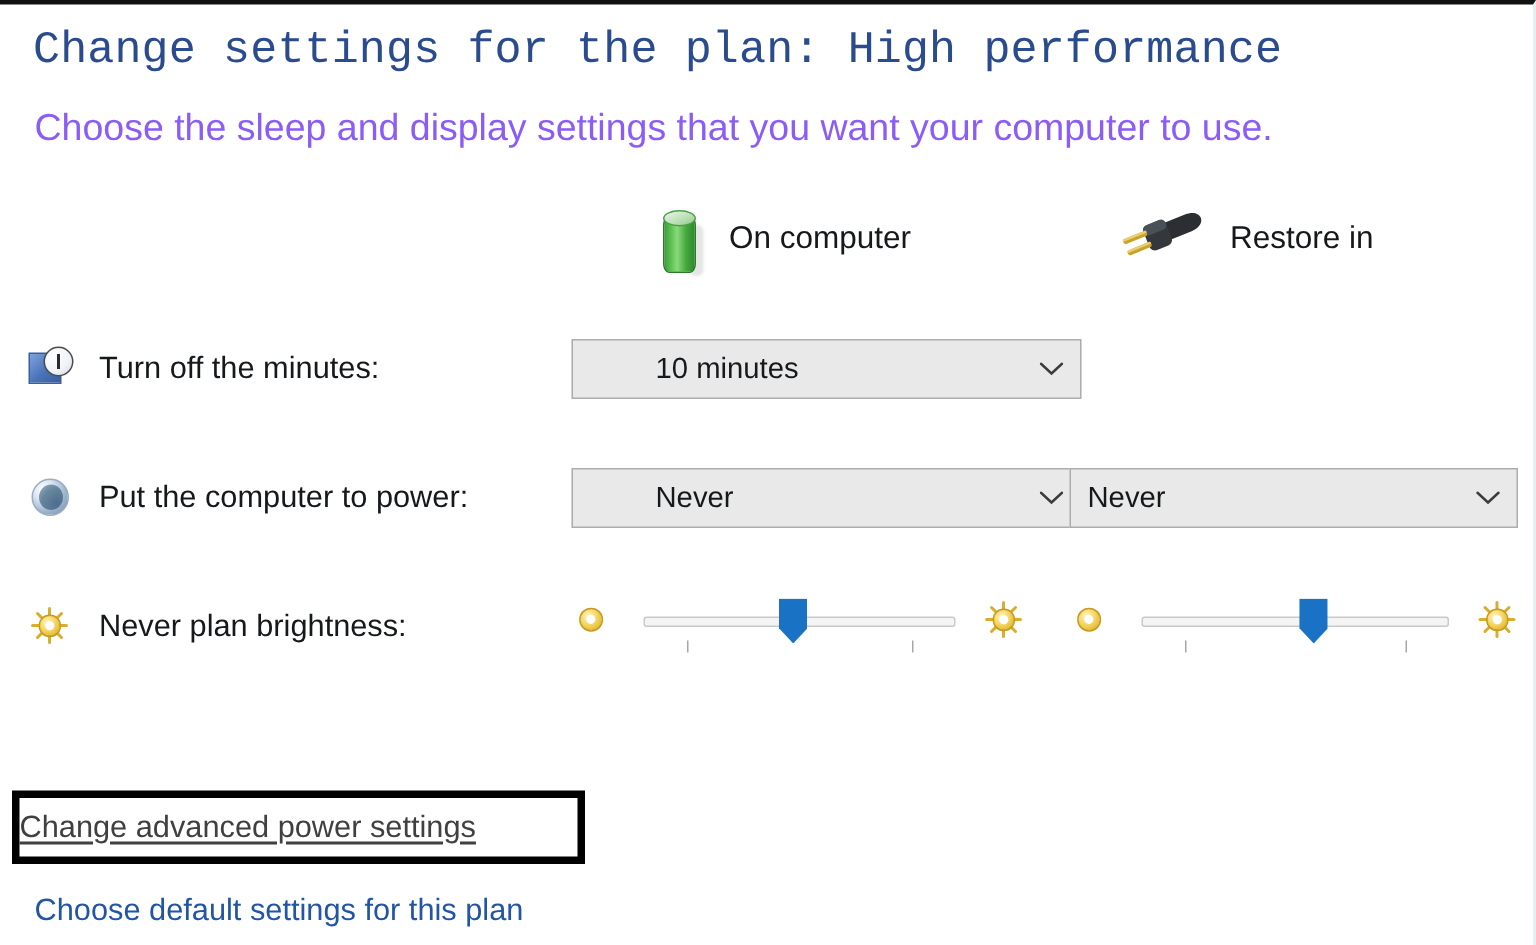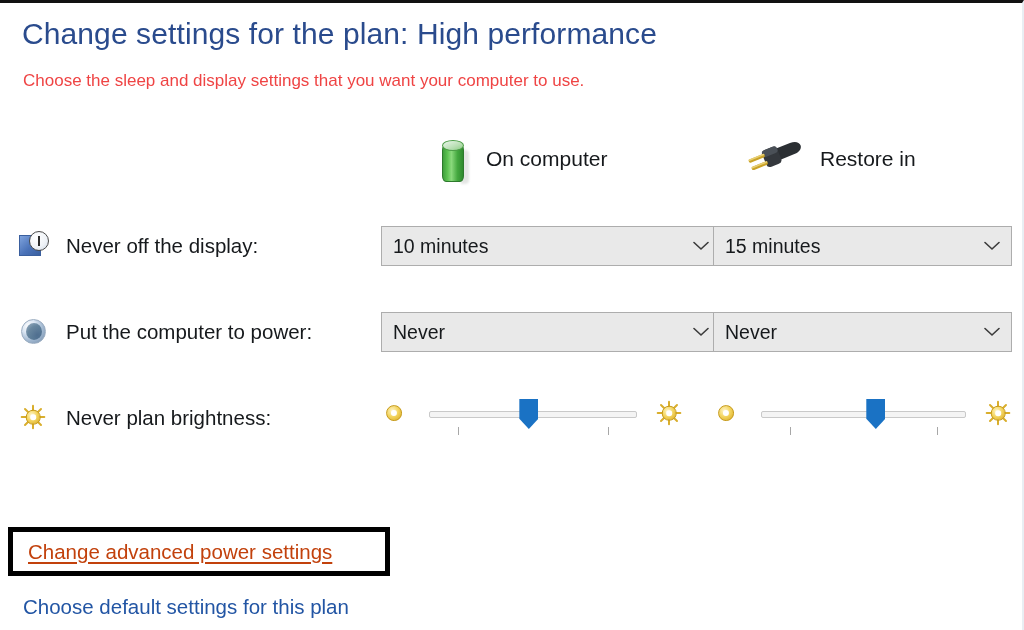--- a/index.html
+++ b/index.html
@@ -25,27 +25,28 @@
   
   .page-title {
     position: absolute;
     left: 22px;
     top: 14px;
     font-size: 30px;
     color: #2a4b8d;
     font-weight: 400;
     letter-spacing: .1px;
     white-space: nowrap;
+    font-family: Liberation Mono, monospace;
   }
   .page-subtitle {
     position: absolute;
     left: 23px;
     top: 68px;
-    font-size: 17px;
-    color: #ef4444;
+    font-size: 25px;
+    color: #8b5cf6;
     white-space: nowrap;
   }
 
   
   .col-head {
     position: absolute;
     top: 130px;
     height: 52px;
     display: flex;
     align-items: center;
@@ -245,21 +246,21 @@
     top: 50%;
     transform: translateY(-50%);
     height: 40px;
     background: #e9e9e9;
     border: 1px solid #adadad;
     box-sizing: border-box;
     display: flex;
     align-items: center;
     cursor: default;
   }
-  .combo.col-a { left: 381px; width: 340px; }
+  .combo.col-a { left: 381px; width: 340px; padding-left: 44px; }
   .combo.col-b { left: 713px; width: 299px; }
   .combo-value {
     flex: 1;
     padding-left: 11px;
     font-size: 19.5px;
     color: #16191c;
     white-space: nowrap;
     overflow: hidden;
   }
   .combo-arrow {
@@ -331,23 +332,22 @@
     top: 524px;
     width: 382px;
     height: 49px;
     border: 5px solid #000000;
     box-sizing: border-box;
     background: #ffffff;
     display: flex;
     align-items: center;
   }
   .link-primary {
-    padding-left: 15px;
     font-size: 20.5px;
-    color: #c2410c;
+    color: #404040;
     text-decoration: underline;
     text-underline-offset: 3px;
     white-space: nowrap;
     cursor: pointer;
   }
   .link-secondary {
     position: absolute;
     left: 23px;
     top: 592px;
     font-size: 20.5px;
@@ -390,39 +390,31 @@
     <div class="col-head-label">Restore in</div>
   </div>
 
   <div class="row" style="top:216px">
     <div class="row-icon icon-display">
       <div class="screen"></div>
       <div class="clock"></div>
       <div class="hand-h"></div>
       <div class="hand-m"></div>
     </div>
-    <div class="row-label">Never off the display:</div>
+    <div class="row-label">Turn off the minutes:</div>
 
     <div class="combo col-a">
       <div class="combo-value">10 minutes</div>
       <div class="combo-arrow">
         <svg width="16" height="10" viewBox="0 0 16 10">
             <path d="M1 1.5 L8 8 L15 1.5" stroke="#3b3b3b" stroke-width="1.6" fill="none" stroke-linecap="round"></path>
           </svg>
       </div>
     </div>
 
-    <div class="combo col-b">
-      <div class="combo-value">15 minutes</div>
-      <div class="combo-arrow">
-        <svg width="16" height="10" viewBox="0 0 16 10">
-            <path d="M1 1.5 L8 8 L15 1.5" stroke="#3b3b3b" stroke-width="1.6" fill="none" stroke-linecap="round"></path>
-          </svg>
-      </div>
-    </div>
   </div>
 
   <div class="row" style="top:302px">
     <div class="row-icon icon-sleep">
       <div class="orb"></div>
       <div class="crescent"></div>
     </div>
     <div class="row-label">Put the computer to power:</div>
 
     <div class="combo col-a">

